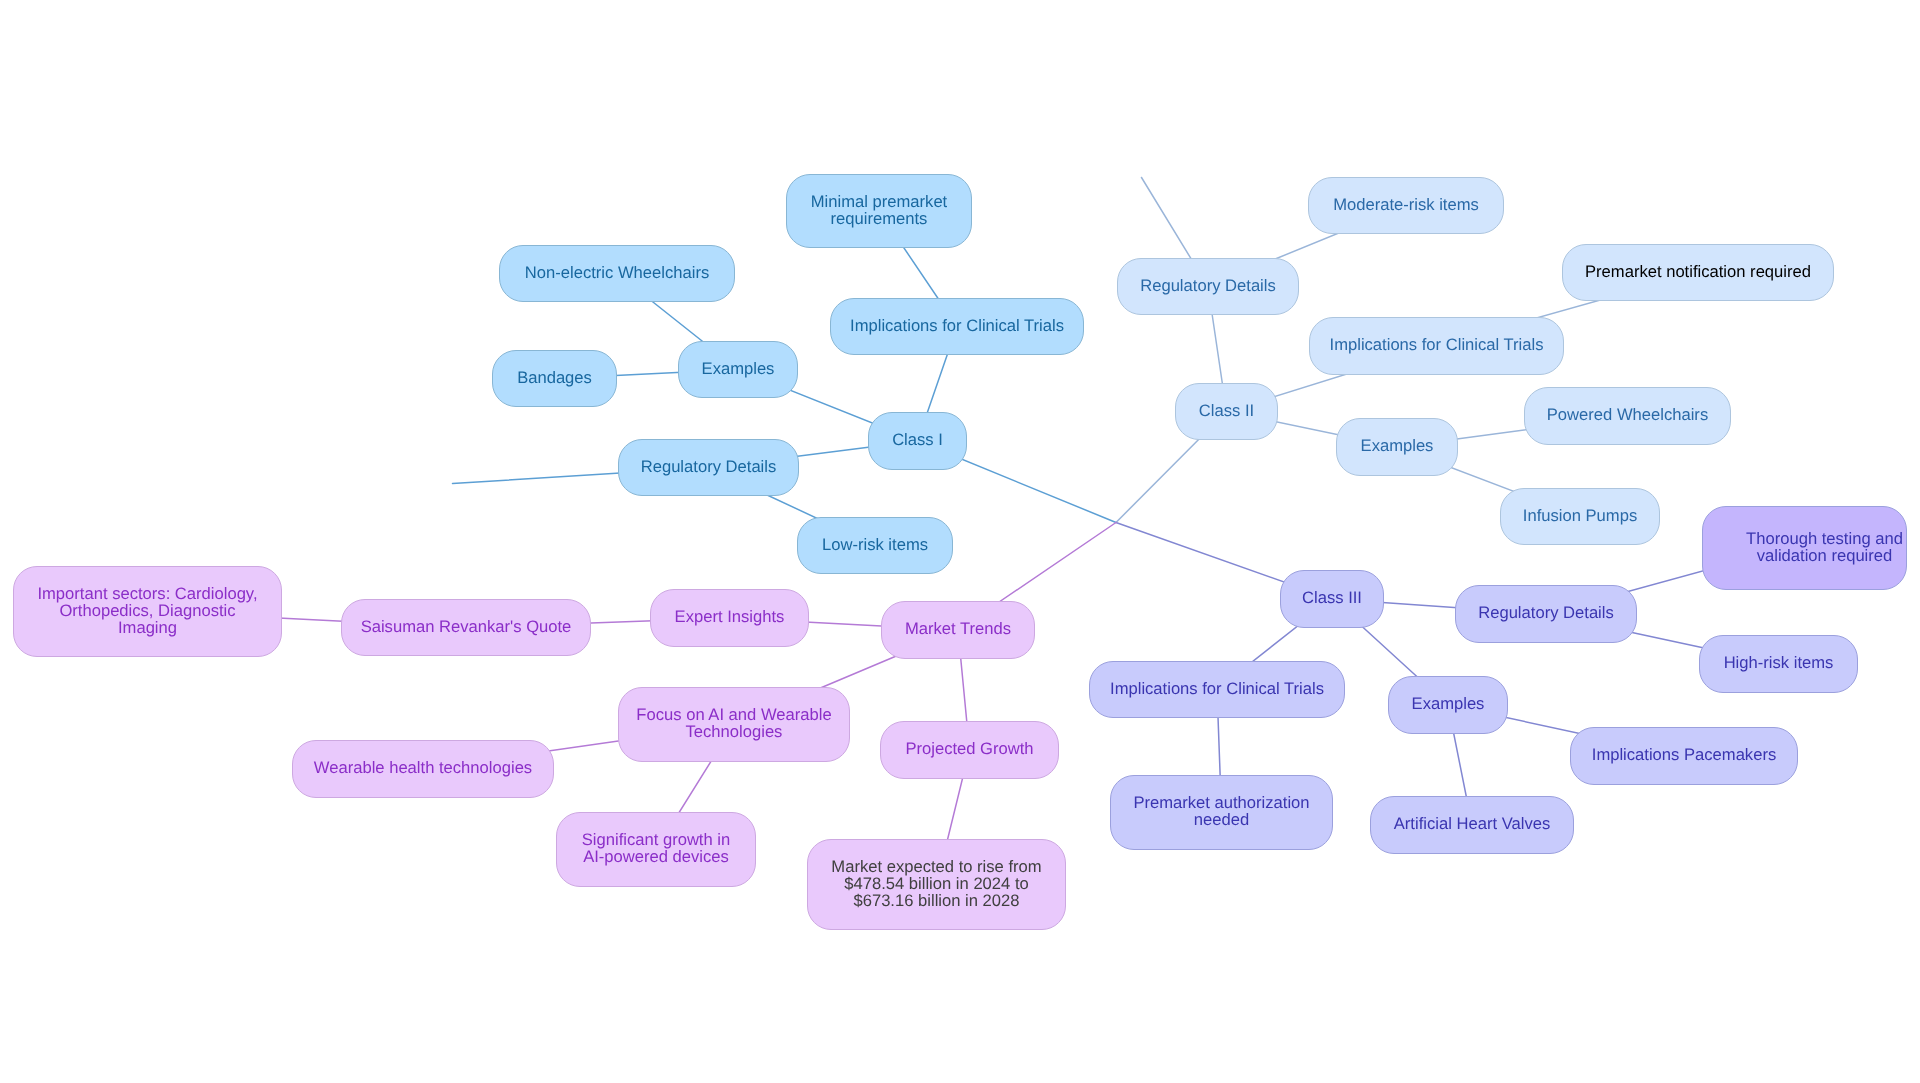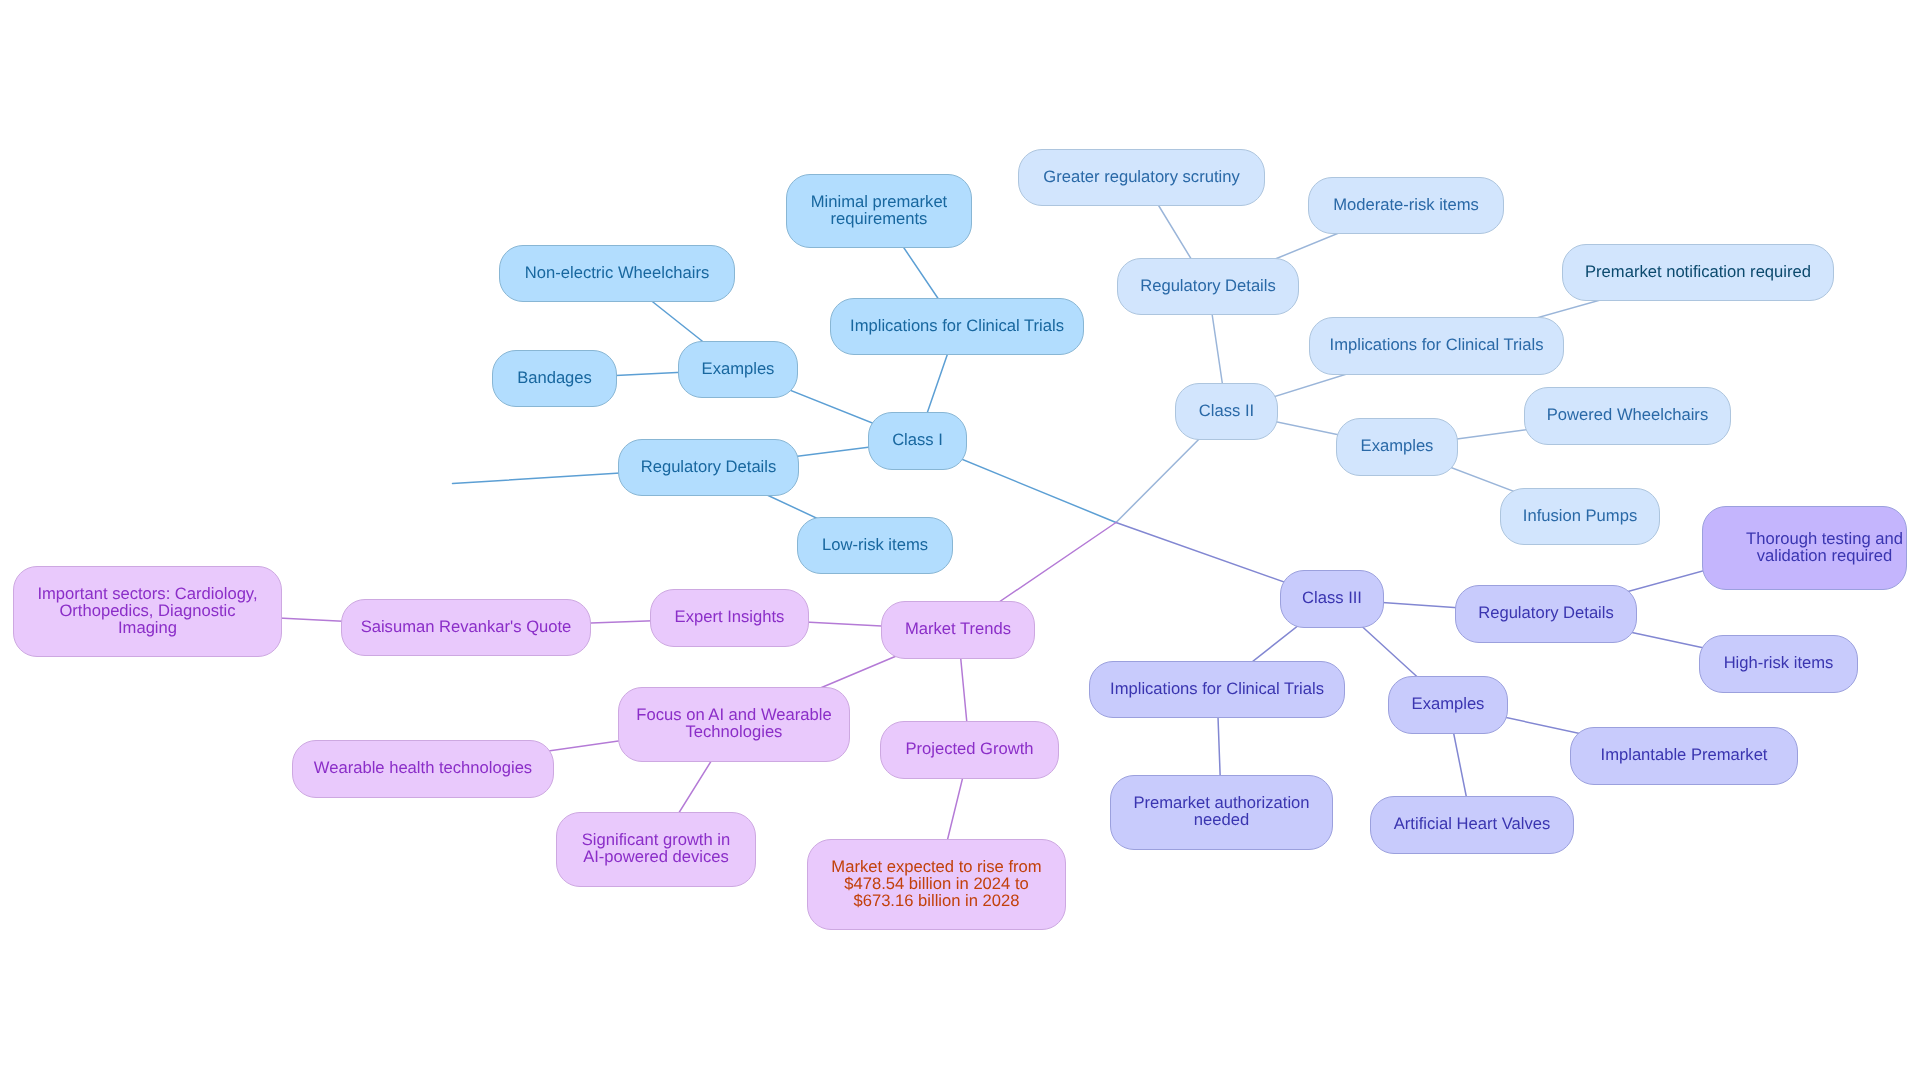--- a/index.html
+++ b/index.html
@@ -65,47 +65,46 @@
     <div class="node n-c1" style="left:678px;top:341px;width:120px;height:57px;background:#b2ddfe;color:#18679f;border-color:#88b6d4;"><span class="label">Examples</span></div>
     <div class="node n-c1" style="left:499px;top:245px;width:236px;height:57px;background:#b2ddfe;color:#18679f;border-color:#88b6d4;"><span class="label">Non-electric Wheelchairs</span></div>
     <div class="node n-c1" style="left:492px;top:350px;width:125px;height:57px;background:#b2ddfe;color:#18679f;border-color:#88b6d4;"><span class="label">Bandages</span></div>
     <div class="node n-c1" style="left:618px;top:439px;width:181px;height:57px;background:#b2ddfe;color:#18679f;border-color:#88b6d4;"><span class="label">Regulatory Details</span></div>
     <div class="node n-c1" style="left:797px;top:517px;width:156px;height:57px;background:#b2ddfe;color:#18679f;border-color:#88b6d4;"><span class="label">Low-risk items</span></div>
     <div class="node n-c1" style="left:830px;top:298px;width:254px;height:57px;background:#b2ddfe;color:#18679f;border-color:#88b6d4;"><span class="label">Implications for Clinical Trials</span></div>
     <div class="node n-c1" style="left:786px;top:174px;width:186px;height:74px;background:#b2ddfe;color:#18679f;border-color:#88b6d4;justify-content:center;"><span class="label">Minimal premarket
 requirements</span></div>
     <div class="node n-c2" style="left:1175px;top:383px;width:103px;height:57px;background:#d2e5fd;color:#2a69a7;border-color:#adc5de;"><span class="label">Class II</span></div>
     <div class="node n-c2" style="left:1117px;top:258px;width:182px;height:57px;background:#d2e5fd;color:#2a69a7;border-color:#adc5de;"><span class="label">Regulatory Details</span></div>
-    <div class="node n-c2" style="left:1018px;top:149px;width:247px;height:57px;background:#d2e5fd;color:#2a69a7;border-color:#adc5de;"><span class="label">Greater regulatory scrutiny</span></div>
     <div class="node n-c2" style="left:1308px;top:177px;width:196px;height:57px;background:#d2e5fd;color:#2a69a7;border-color:#adc5de;"><span class="label">Moderate-risk items</span></div>
     <div class="node n-c2" style="left:1309px;top:317px;width:255px;height:58px;background:#d2e5fd;color:#2a69a7;border-color:#adc5de;"><span class="label">Implications for Clinical Trials</span></div>
-    <div class="node n-c2" style="left:1562px;top:244px;width:272px;height:57px;background:#d2e5fd;color:#0c4a6e;border-color:#adc5de;"><span class="label">Premarket notification required</span></div>
+    <div class="node n-c2" style="left:1562px;top:244px;width:272px;height:57px;background:#d2e5fd;color:#000000;border-color:#adc5de;"><span class="label">Premarket notification required</span></div>
     <div class="node n-c2" style="left:1336px;top:418px;width:122px;height:58px;background:#d2e5fd;color:#2a69a7;border-color:#adc5de;"><span class="label">Examples</span></div>
     <div class="node n-c2" style="left:1524px;top:387px;width:207px;height:58px;background:#d2e5fd;color:#2a69a7;border-color:#adc5de;"><span class="label">Powered Wheelchairs</span></div>
     <div class="node n-c2" style="left:1500px;top:488px;width:160px;height:57px;background:#d2e5fd;color:#2a69a7;border-color:#adc5de;"><span class="label">Infusion Pumps</span></div>
     <div class="node n-c3" style="left:1280px;top:570px;width:104px;height:58px;background:#c8cbfc;color:#3a35b0;border-color:#9ba0dd;text-align:center;"><span class="label">Class III</span></div>
     <div class="node n-c3" style="left:1455px;top:585px;width:182px;height:58px;background:#c8cbfc;color:#3a35b0;border-color:#9ba0dd;"><span class="label">Regulatory Details</span></div>
     <div class="node n-c3" style="left:1702px;top:506px;width:205px;height:84px;background:#c4b5fd;color:#3a35b0;border-color:#9ba0dd;padding-left:40px;"><span class="label">Thorough testing and
 validation required</span></div>
     <div class="node n-c3" style="left:1699px;top:635px;width:159px;height:58px;background:#c8cbfc;color:#3a35b0;border-color:#9ba0dd;"><span class="label">High-risk items</span></div>
     <div class="node n-c3" style="left:1089px;top:661px;width:256px;height:57px;background:#c8cbfc;color:#3a35b0;border-color:#9ba0dd;"><span class="label">Implications for Clinical Trials</span></div>
     <div class="node n-c3" style="left:1110px;top:775px;width:223px;height:75px;background:#c8cbfc;color:#3a35b0;border-color:#9ba0dd;"><span class="label">Premarket authorization
 needed</span></div>
     <div class="node n-c3" style="left:1388px;top:676px;width:120px;height:58px;background:#c8cbfc;color:#3a35b0;border-color:#9ba0dd;"><span class="label">Examples</span></div>
-    <div class="node n-c3" style="left:1570px;top:727px;width:228px;height:58px;background:#c8cbfc;color:#3a35b0;border-color:#9ba0dd;"><span class="label">Implantable Premarket</span></div>
+    <div class="node n-c3" style="left:1570px;top:727px;width:228px;height:58px;background:#c8cbfc;color:#3a35b0;border-color:#9ba0dd;"><span class="label">Implications Pacemakers</span></div>
     <div class="node n-c3" style="left:1370px;top:796px;width:204px;height:58px;background:#c8cbfc;color:#3a35b0;border-color:#9ba0dd;"><span class="label">Artificial Heart Valves</span></div>
     <div class="node n-mt" style="left:881px;top:601px;width:154px;height:58px;background:#e9c9fc;color:#8b2ec8;border-color:#cda8e1;"><span class="label">Market Trends</span></div>
     <div class="node n-mt" style="left:650px;top:589px;width:159px;height:58px;background:#e9c9fc;color:#8b2ec8;border-color:#cda8e1;"><span class="label">Expert Insights</span></div>
     <div class="node n-mt" style="left:341px;top:599px;width:250px;height:57px;background:#e9c9fc;color:#8b2ec8;border-color:#cda8e1;"><span class="label">Saisuman Revankar's Quote</span></div>
     <div class="node n-mt" style="left:13px;top:566px;width:269px;height:91px;background:#e9c9fc;color:#8b2ec8;border-color:#cda8e1;"><span class="label">Important sectors: Cardiology,
 Orthopedics, Diagnostic
 Imaging</span></div>
     <div class="node n-mt" style="left:618px;top:687px;width:232px;height:75px;background:#e9c9fc;color:#8b2ec8;border-color:#cda8e1;"><span class="label">Focus on AI and Wearable
 Technologies</span></div>
     <div class="node n-mt" style="left:292px;top:740px;width:262px;height:58px;background:#e9c9fc;color:#8b2ec8;border-color:#cda8e1;"><span class="label">Wearable health technologies</span></div>
     <div class="node n-mt" style="left:556px;top:812px;width:200px;height:75px;background:#e9c9fc;color:#8b2ec8;border-color:#cda8e1;"><span class="label">Significant growth in
 AI-powered devices</span></div>
     <div class="node n-mt" style="left:880px;top:721px;width:179px;height:58px;background:#e9c9fc;color:#8b2ec8;border-color:#cda8e1;"><span class="label">Projected Growth</span></div>
-    <div class="node n-mt" style="left:807px;top:839px;width:259px;height:91px;background:#e9c9fc;color:#c2410c;border-color:#cda8e1;"><span class="label">Market expected to rise from
+    <div class="node n-mt" style="left:807px;top:839px;width:259px;height:91px;background:#e9c9fc;color:#404040;border-color:#cda8e1;"><span class="label">Market expected to rise from
 $478.54 billion in 2024 to
 $673.16 billion in 2028</span></div>
   </div>
 </div>
 
 </body></html>

